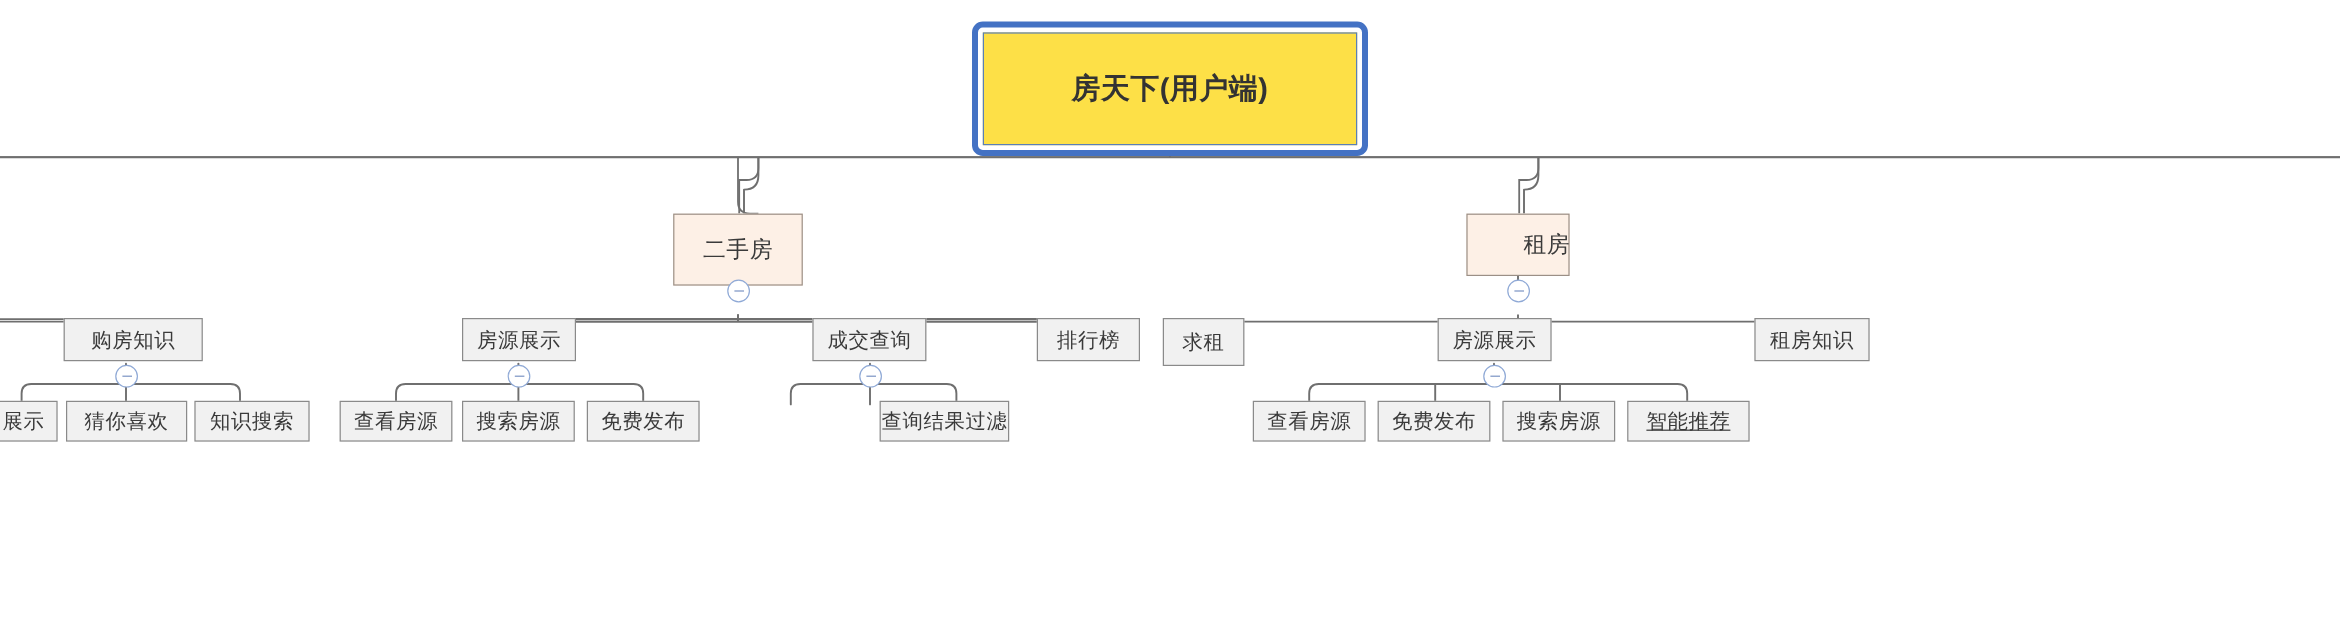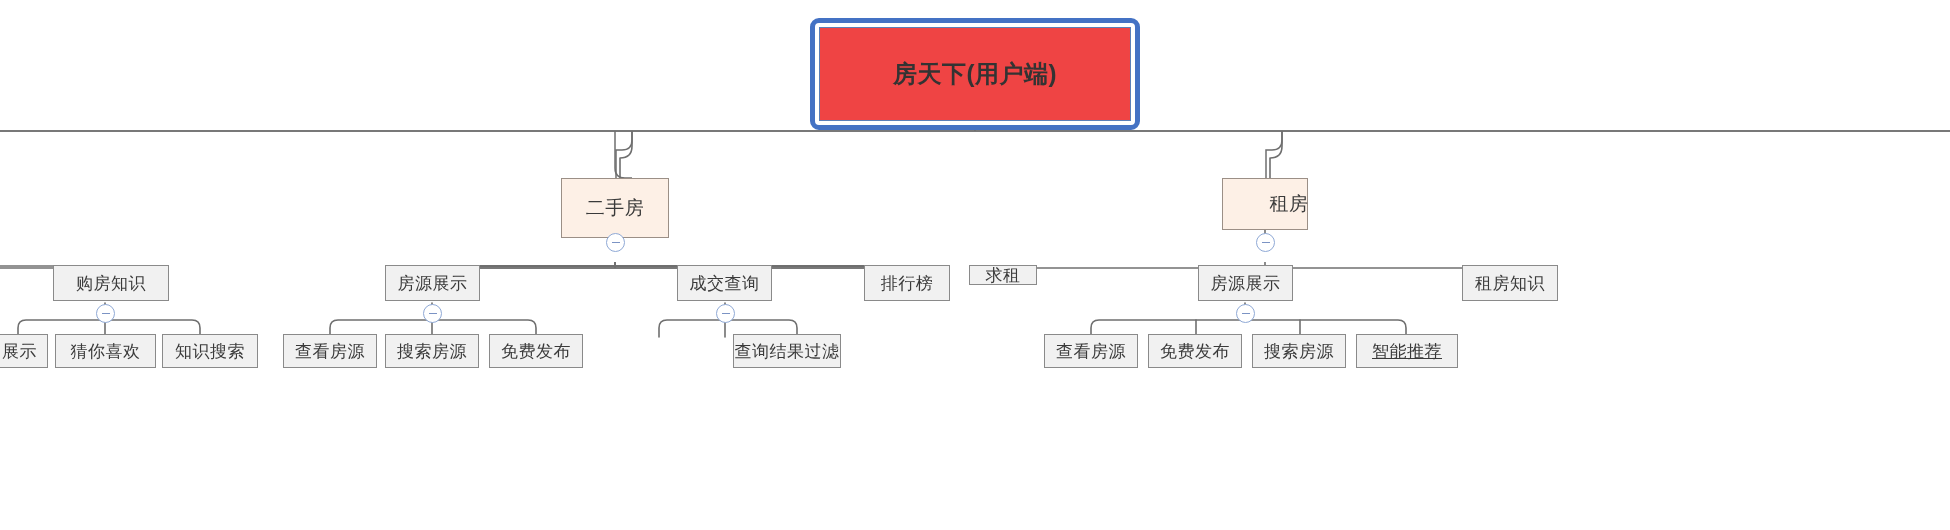--- a/index.html
+++ b/index.html
@@ -15,21 +15,21 @@
     position:absolute;
     box-sizing:border-box;
     display:flex;align-items:center;justify-content:center;
     color:#3a3a3a;
     white-space:nowrap;
     letter-spacing:.5px;
   }
 
   
   .node.root{
-    background:#ef4444;
+    background:#fde047;
     border:1.6px solid #5a7fb8;
     font-size:24px;font-weight:bold;color:#333;
   }
   .sel-outline{
     position:absolute;
     border:5px solid #4472c4;
     border-radius:9px;
     box-sizing:border-box;
     background:transparent;
   }
@@ -395,21 +395,21 @@
     <span>成交查询</span>
   </div>
   <div class="toggle" style="left:716px;top:304px;">
     <span class="bar"></span>
   </div>
 
   <div class="node plain" style="left:864px;top:265px;width:86px;height:36px;">
     <span>排行榜</span>
   </div>
 
-  <div class="node plain" style="left:969px;top:265px;width:68px;height:20px;font-family:Liberation Mono, monospace;">
+  <div class="node plain" style="left:969px;top:265px;width:68px;height:40px;font-family:Liberation Mono, monospace;">
     <span>求租</span>
   </div>
 
   <div class="node plain" style="left:1198px;top:265px;width:95px;height:36px;">
     <span>房源展示</span>
   </div>
   <div class="toggle" style="left:1236px;top:304px;">
     <span class="bar"></span>
   </div>
 

